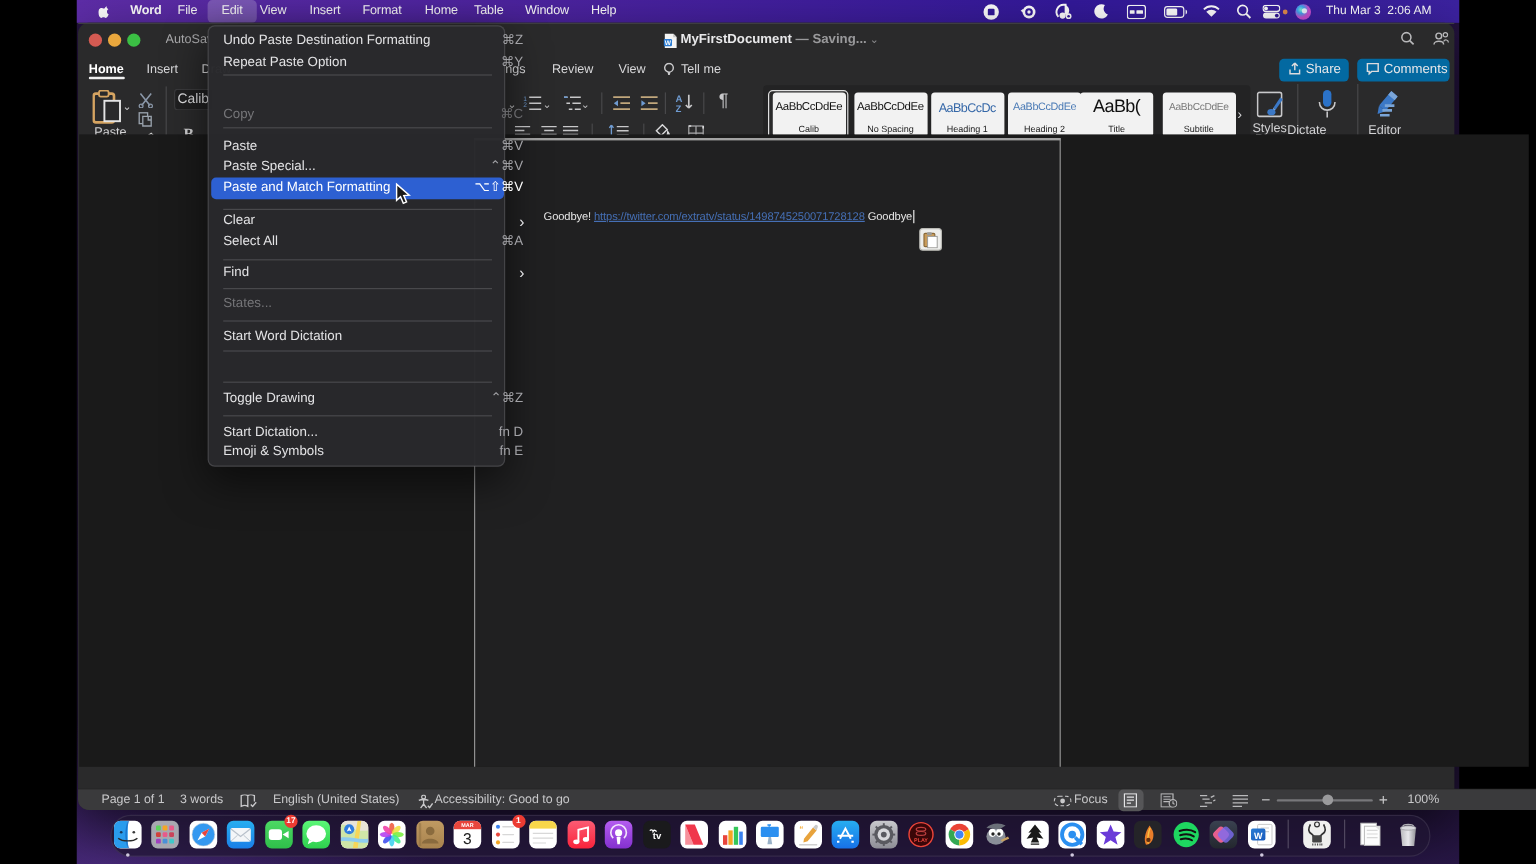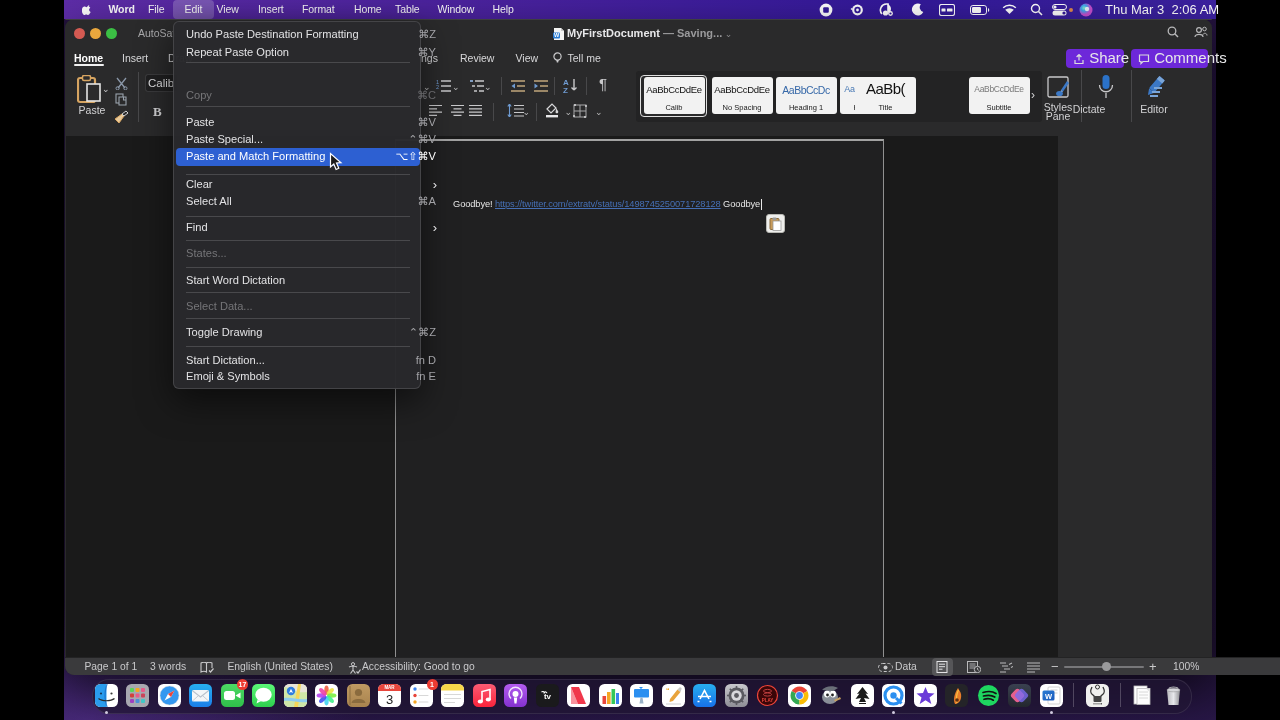--- a/index.html
+++ b/index.html
@@ -13,25 +13,25 @@
  background:linear-gradient(90deg,#5e2da8 0%,#4c23a0 35%,#33199a 72%,#3c22a0 100%);
  color:#fff;font-size:10.5px;letter-spacing:-0.1px}
 .mb{position:absolute;top:0;height:19px;line-height:19px;white-space:nowrap}
 #edithl{position:absolute;left:109px;top:0;width:41px;height:19px;background:rgba(255,255,255,.22);border-radius:4px}
 #win{position:absolute;left:65px;top:19px;width:1147px;height:656px;background:#2a2a2b;
  border-radius:9px;box-shadow:0 18px 50px rgba(0,0,0,.6)}
 .tl{position:absolute;top:9px;width:11px;height:11px;border-radius:50%}
 #autosave{position:absolute;left:73px;top:8px;width:37px;overflow:hidden;color:#a9a9ab;font-size:10.5px;white-space:nowrap}
 .tab{position:absolute;top:29px;height:20px;line-height:20px;font-size:10.5px;color:#d8d8da;white-space:nowrap}
 #homeul{position:absolute;left:8.5px;top:45px;width:30px;height:2px;background:#f0f0f0;border-radius:1px}
-.btn{position:absolute;top:29.5px;height:19px;background:#6d28d9;border-radius:4px;color:#e8e8ea;
- font-size:15px;line-height:18px;white-space:nowrap}
+.btn{position:absolute;top:29.5px;height:19px;background:#0369a1;border-radius:4px;color:#e8e8ea;
+ font-size:11px;line-height:18px;white-space:nowrap}
 .vsep{position:absolute;width:1px;background:#48484a}
 .rlabel{position:absolute;font-size:10.5px;color:#d2d2d4;text-align:center;white-space:nowrap}
-#docarea{position:absolute;left:1px;top:117px;width:992px;height:527px;background:#1a1a1a;overflow:hidden}
+#docarea{position:absolute;left:1px;top:93px;width:1208px;height:527px;background:#1a1a1a;overflow:hidden}
 #pagebox{position:absolute;left:329px;top:3px;width:489px;height:525px;background:#202021;
  border-top:2px solid #a2a2a2;border-left:1.5px solid #909090;border-right:1.5px solid #909090}
 #docline{position:absolute;left:387px;top:62.5px;font-size:9.3px;letter-spacing:-0.1px;color:#e6e6e6;white-space:nowrap}
 #docline .lnk{color:#456fb5;text-decoration:underline}
 #caret{position:absolute;left:694.5px;top:63px;width:1px;height:11px;background:#e8e8e8}
 #pastebtn{position:absolute;left:700px;top:78px;width:19px;height:19px;background:#eeeeec;border:1px solid #b9b9b4;border-radius:3px}
 #statusbar{position:absolute;left:0;top:637.5px;width:1248px;height:18.5px;background:#3a3a3c;
  border-top:1px solid #232324;border-radius:0 0 9px 9px;color:#c9c9cb;font-size:10.3px}
 .sb{position:absolute;top:0;height:18px;line-height:18px;white-space:nowrap}
 #dock{position:absolute;left:92px;top:678.5px;width:1100px;height:35.5px;border-radius:17px;
@@ -70,21 +70,21 @@
     <div class="mb" style="left:44.5px;font-weight:bold">Word</div>
     <div class="mb" style="left:84px">File</div>
     <div class="mb" style="left:120.5px">Edit</div>
     <div class="mb" style="left:152.5px">View</div>
     <div class="mb" style="left:194px">Insert</div>
     <div class="mb" style="left:238px">Format</div>
     <div class="mb" style="left:290px">Home</div>
     <div class="mb" style="left:331px">Table</div>
     <div class="mb" style="left:373.5px">Window</div>
     <div class="mb" style="left:428.5px">Help</div>
-    <div class="mb" style="left:1041px;font-size:13px;letter-spacing:0">Thu Mar 3&nbsp; 2:06 AM</div>
+    <div class="mb" style="left:1041px;font-size:10px;letter-spacing:0">Thu Mar 3&nbsp; 2:06 AM</div>
 
     <svg class="abs" style="left:755px;top:3px" width="14" height="14" viewBox="0 0 14 14">
         <circle cx="7" cy="7" r="6.4" fill="#fff"></circle>
         <rect x="4.2" y="4.2" width="5.6" height="5.6" rx="1" fill="#33199a"></rect>
       </svg>
     <svg class="abs" style="left:786px;top:3px" width="14" height="14" viewBox="0 0 14 14">
         <circle cx="7.5" cy="7" r="5.4" fill="#fff"></circle>
         <circle cx="7.5" cy="7" r="3.2" fill="#33199a"></circle>
         <circle cx="7.5" cy="7" r="1.4" fill="#fff"></circle>
         <path d="M2.5 4.5 L0.5 6 L2.5 7.5 Z" fill="#fff"></path>
@@ -277,21 +277,21 @@
         <span class="clab">No Spacing</span>
       </div>
     <div class="card" style="left:710.5px">
         <span class="ctxt" style="color:#3668a8;font-size:10.5px;letter-spacing:-0.5px">AaBbCcDc</span>
         <span class="clab">Heading 1</span>
       </div>
     <div class="card" style="left:775px">
         <span class="ctxt" style="color:#4a7ab5;font-size:9px">AaBbCcDdEe</span>
         <span class="clab">Heading 2</span>
       </div>
-    <div class="card" style="left:790px">
+    <div class="card" style="left:835px">
         <span class="ctxt" style="font-size:15px;margin-top:3px;letter-spacing:-0.5px">AaBb(</span>
         <span class="clab">Title</span>
       </div>
     <div class="card" style="left:903.5px">
         <span class="ctxt" style="color:#7a7a7a;font-size:8.5px">AaBbCcDdEe</span>
         <span class="clab">Subtitle</span>
       </div>
     <div class="abs" style="left:966px;top:69px;color:#d0d0d2;font-size:12px">›</div>
 
     <svg class="abs" style="left:982px;top:57px" width="24" height="25" viewBox="0 0 24 25">
@@ -343,21 +343,21 @@
       <svg class="abs" style="left:282px;top:4px" width="14" height="12" viewBox="0 0 14 12">
           <circle cx="6" cy="2.2" r="1.6" fill="none" stroke="#c9c9cb"></circle>
           <path d="M2 5 C4 4 8 4 10 5 M6 4.5 V8 M6 8 L3.5 11.5 M6 8 L8.5 11.5" fill="none" stroke="#c9c9cb" stroke-width="1.1"></path>
           <path d="M9.5 9.5 L11 11 L13.5 7.5" fill="none" stroke="#c9c9cb" stroke-width="1.2"></path>
         </svg>
       <div class="sb" style="left:297px">Accessibility: Good to go</div>
       <svg class="abs" style="left:813px;top:5px" width="15" height="9" viewBox="0 0 15 9">
           <rect x="0.5" y="0.5" width="14" height="8" rx="4" fill="none" stroke="#c9c9cb" stroke-dasharray="3 2"></rect>
           <circle cx="7.5" cy="4.5" r="2" fill="#c9c9cb"></circle>
         </svg>
-      <div class="sb" style="left:830px">Data</div>
+      <div class="sb" style="left:830px">Focus</div>
       <div class="abs" style="left:866.5px;top:0.5px;width:21px;height:17.5px;background:#565658;border-radius:4px"></div>
       <svg class="abs" style="left:871px;top:3.5px" width="12" height="12" viewBox="0 0 12 12">
           <rect x="1" y="0.5" width="10" height="11" fill="none" stroke="#e4e4e6" stroke-width="1"></rect>
           <path d="M3 3.2 H9 M3 5.7 H9 M3 8.2 H6.5" stroke="#e4e4e6" stroke-width="1"></path>
         </svg>
       <svg class="abs" style="left:902px;top:3.5px" width="14" height="12" viewBox="0 0 14 12">
           <rect x="0.5" y="0.5" width="10" height="11" fill="none" stroke="#b9b9bb"></rect>
           <path d="M2.5 3 H8.5 M2.5 5 H8.5 M2.5 7 H8.5" stroke="#b9b9bb" stroke-width="0.9"></path>
           <circle cx="10.5" cy="8.5" r="3.2" fill="#3a3a3c" stroke="#b9b9bb"></circle>
           <path d="M10.5 6.8 V8.5 L11.8 9.3" stroke="#b9b9bb" fill="none"></path>
@@ -390,21 +390,20 @@
     <div class="msep" style="top:152px"></div>
     <div class="mi" style="top:154.5px">Clear<span class="sub">›</span></div>
     <div class="mi" style="top:171.5px">Select All<span class="sc">⌘A</span></div>
     <div class="msep" style="top:194px"></div>
     <div class="mi" style="top:197.5px">Find<span class="sub">›</span></div>
     <div class="msep" style="top:218.5px"></div>
     <div class="mi dis" style="top:223px">States...</div>
     <div class="msep" style="top:245.5px"></div>
     <div class="mi" style="top:250px">Start Word Dictation</div>
     <div class="msep" style="top:270.5px"></div>
-    <div class="mi dis" style="top:276.5px">Select Data...</div>
     <div class="msep" style="top:296.5px"></div>
     <div class="mi" style="top:302.5px">Toggle Drawing<span class="sc">⌃⌘Z</span></div>
     <div class="msep" style="top:324.5px"></div>
     <div class="mi" style="top:346.5px">Emoji &amp; Symbols<span class="sc">fn E</span></div>
     <div class="mi" style="top:330px">Start Dictation...<span class="sc">fn D</span></div>
   </div>
 
   <svg class="abs" style="left:329px;top:152px" width="14" height="20" viewBox="0 0 14 20">
     <path d="M1.5 1.5 L1.5 15 L4.8 12 L7.1 17.5 L9.8 16.3 L7.5 11 L12 10.7 Z" fill="#1a1a1a" stroke="#fff" stroke-width="1.2"></path>
   </svg>

